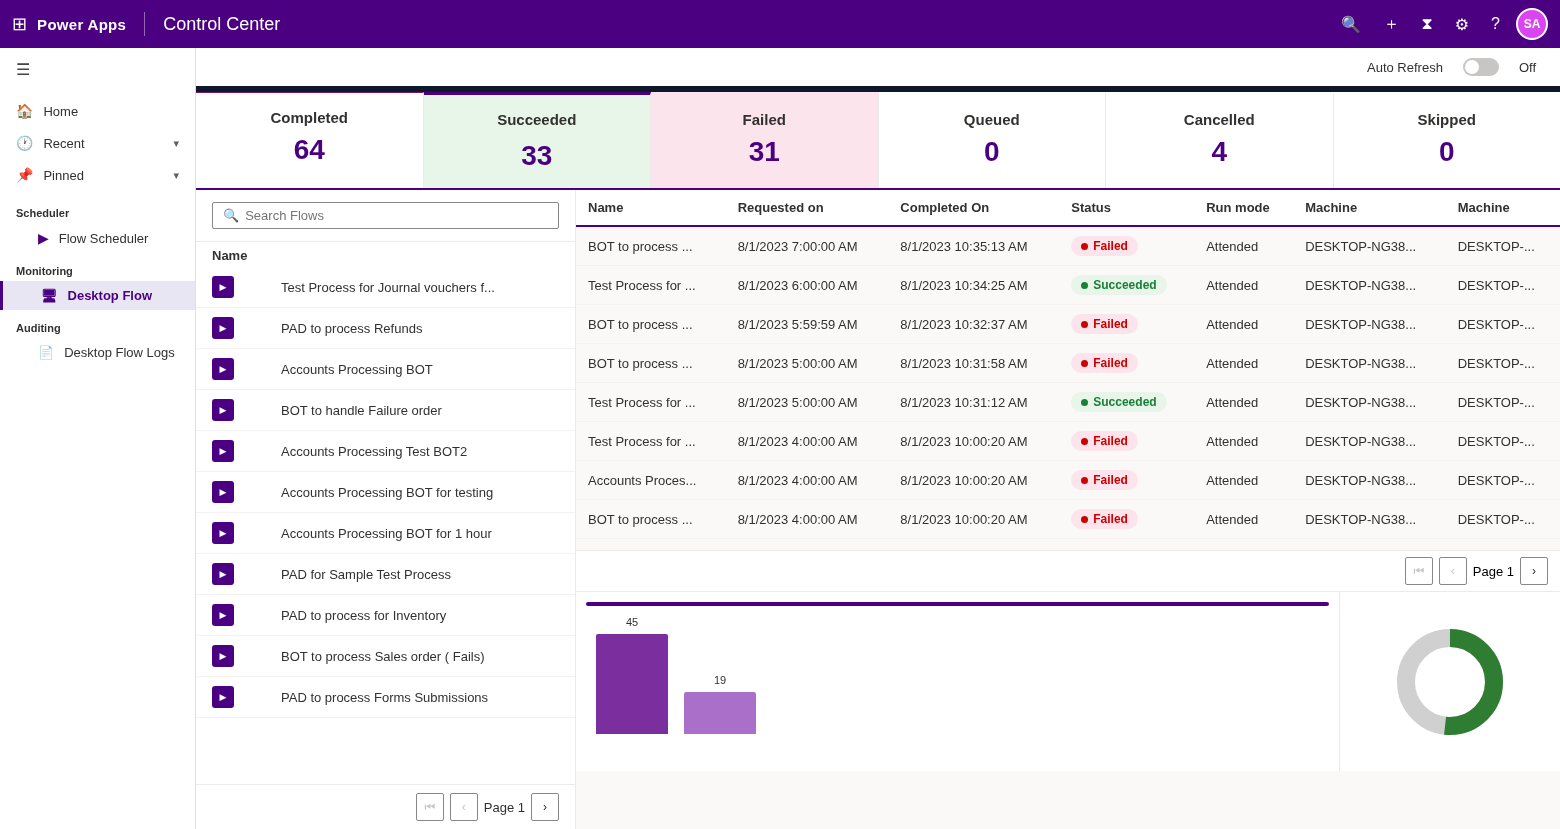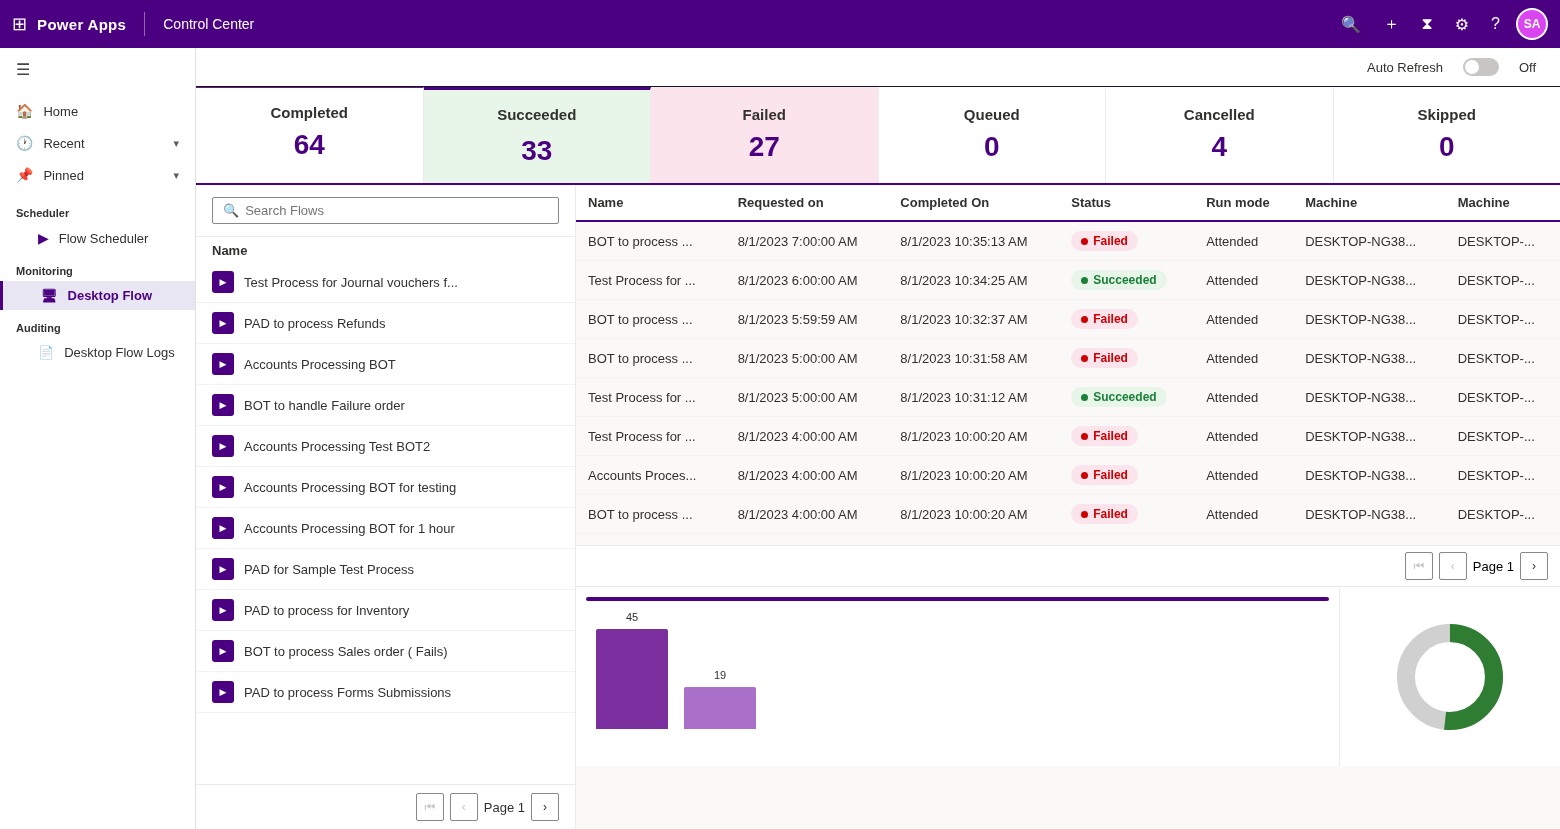--- a/index.html
+++ b/index.html
@@ -14,21 +14,21 @@
       padding: 0 12px;
       color: white;
       gap: 10px;
       position: fixed;
       top: 0; left: 0; right: 0;
       z-index: 100;
     }
     .topbar-grid { color: white; font-size: 18px; cursor: pointer; }
     .topbar-logo { font-weight: 700; font-size: 15px; letter-spacing: 0.3px; }
     .topbar-divider { width: 1px; height: 24px; background: rgba(255,255,255,0.4); margin: 0 8px; }
-    .topbar-center { font-size: 14px; }
+    .topbar-center { font-size: 18px; }
     .topbar-spacer { flex: 1; }
     .topbar-icon { color: white; font-size: 16px; cursor: pointer; margin: 0 6px; }
     .topbar-avatar {
       width: 32px; height: 32px; border-radius: 50%;
       background: #d946ef;
       border: 2px solid white;
       display: flex; align-items: center; justify-content: center;
       font-weight: 700; font-size: 12px; cursor: pointer;
     }
 
@@ -79,21 +79,21 @@
     
     .main { flex: 1; overflow-y: auto; background: #faf9f8; display: flex; flex-direction: column; }
 
     
     .auto-refresh-bar {
       display: flex;
       justify-content: flex-end;
       align-items: center;
       padding: 10px 24px;
       background: white;
-      border-bottom: 1px solid #0f172a;
+      border-bottom: 6px solid #0f172a;
       gap: 20px;
       font-size: 13px;
       color: #323130;
     }
     .toggle-track {
       width: 36px; height: 18px; border-radius: 9px;
       background: #c8c6c4;
       position: relative; cursor: pointer;
       display: inline-block;
     }
@@ -168,21 +168,21 @@
       gap: 10px;
       font-size: 13px;
       color: #323130;
     }
     .flow-icon {
       width: 22px; height: 22px; border-radius: 3px;
       background: #4b0082;
       display: flex; align-items: center; justify-content: center;
       color: white; font-size: 9px; flex-shrink: 0;
     }
-    .list-name-col { flex: 1; overflow: hidden; }
+    .list-name-col { flex: 1; overflow: hidden; margin-left: 37px; }
     .left-pagination {
       display: flex;
       align-items: center;
       justify-content: flex-end;
       padding: 8px 16px;
       gap: 6px;
       border-top: 1px solid #edebe9;
       font-size: 13px;
       color: #323130;
     }
@@ -330,21 +330,21 @@
       <div class="stat-card completed">
         <div class="stat-label">Completed</div>
         <div class="stat-value">64</div>
       </div>
       <div class="stat-card succeeded">
         <div class="stat-label">Succeeded</div>
         <div class="stat-value">33</div>
       </div>
       <div class="stat-card failed">
         <div class="stat-label">Failed</div>
-        <div class="stat-value">27</div>
+        <div class="stat-value">31</div>
       </div>
       <div class="stat-card">
         <div class="stat-label">Queued</div>
         <div class="stat-value">0</div>
       </div>
       <div class="stat-card">
         <div class="stat-label">Cancelled</div>
         <div class="stat-value">4</div>
       </div>
       <div class="stat-card">

